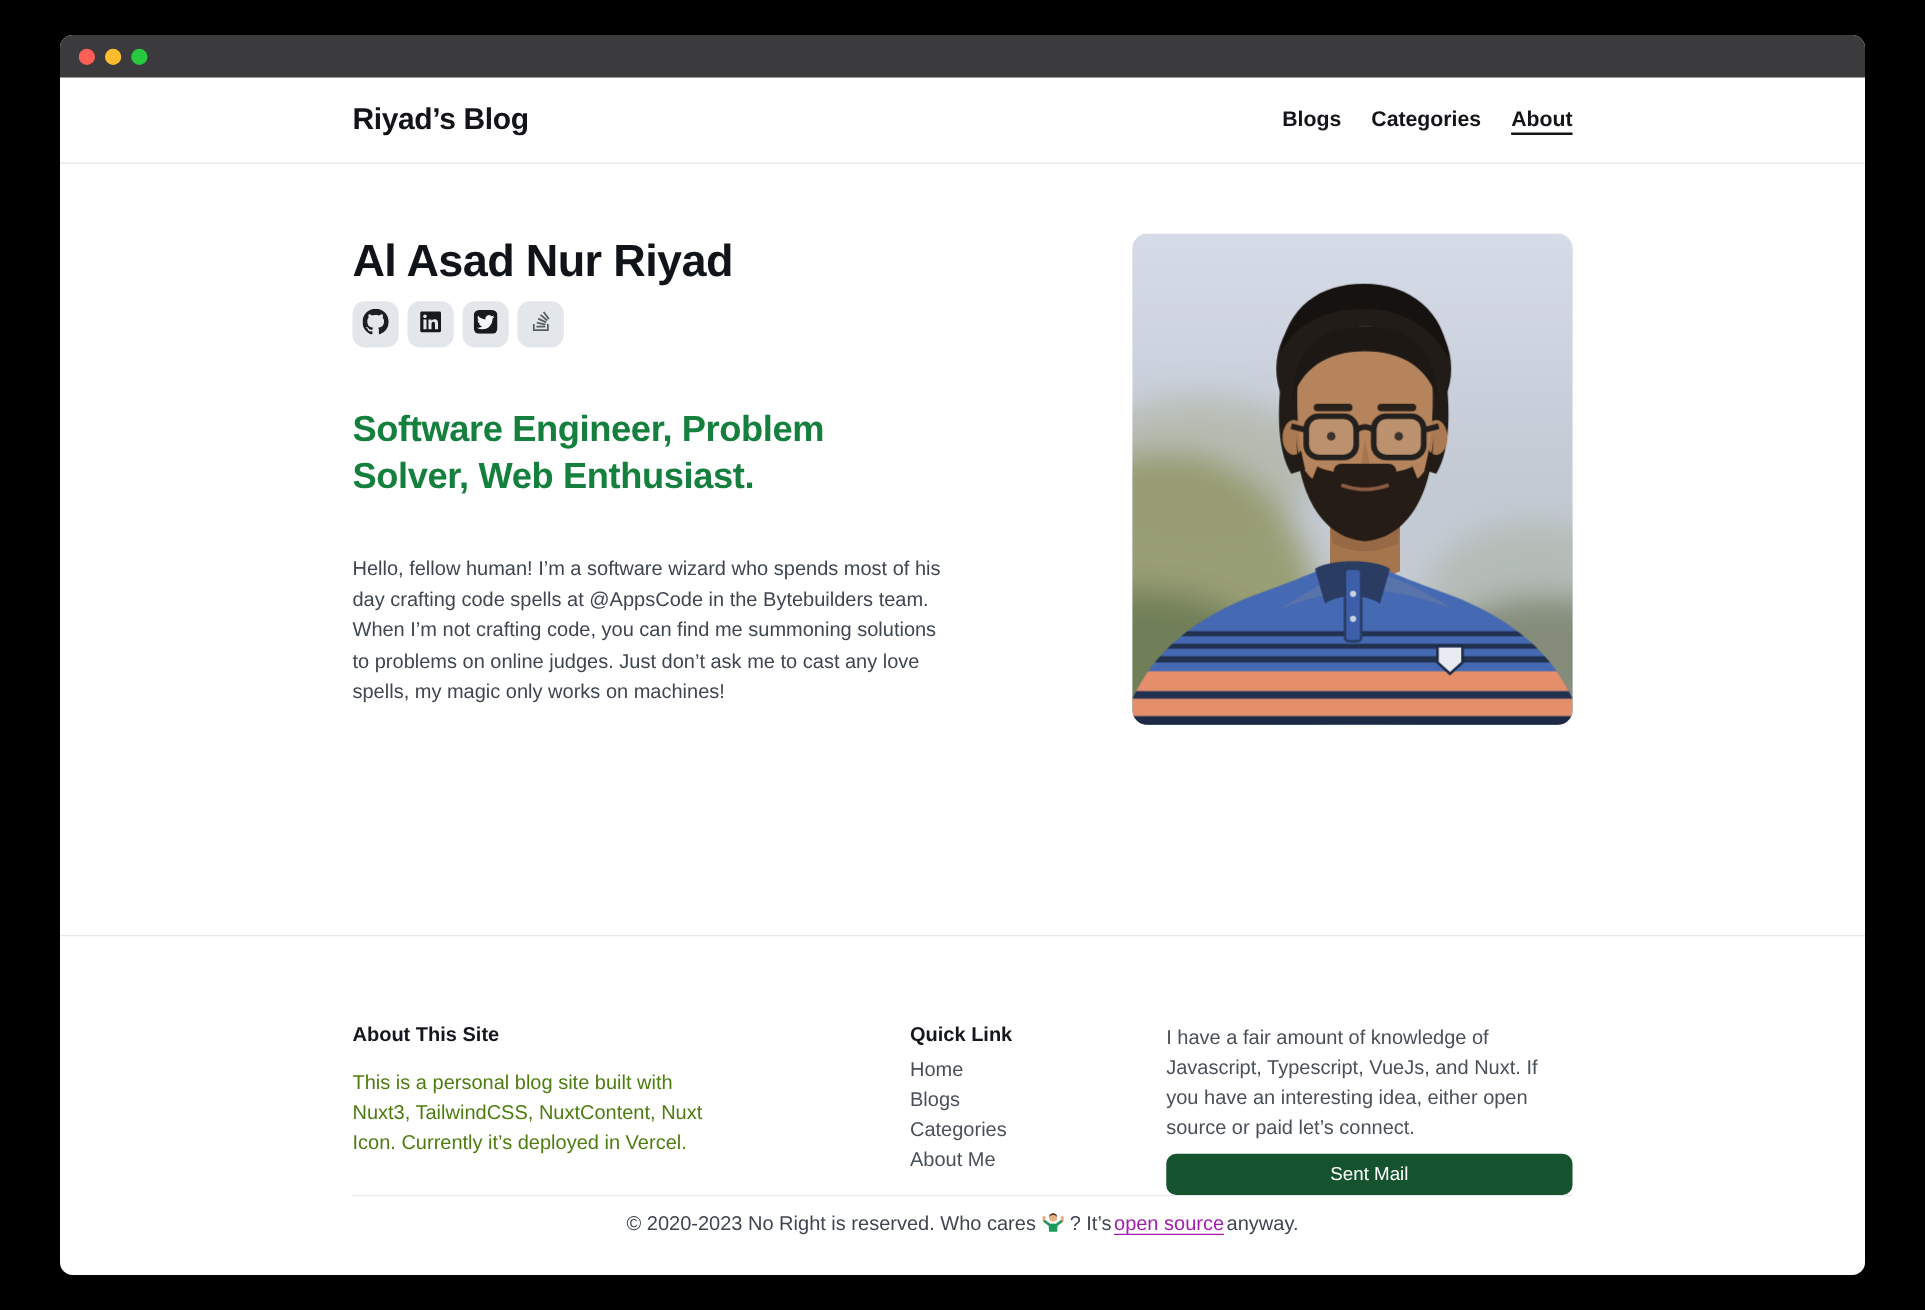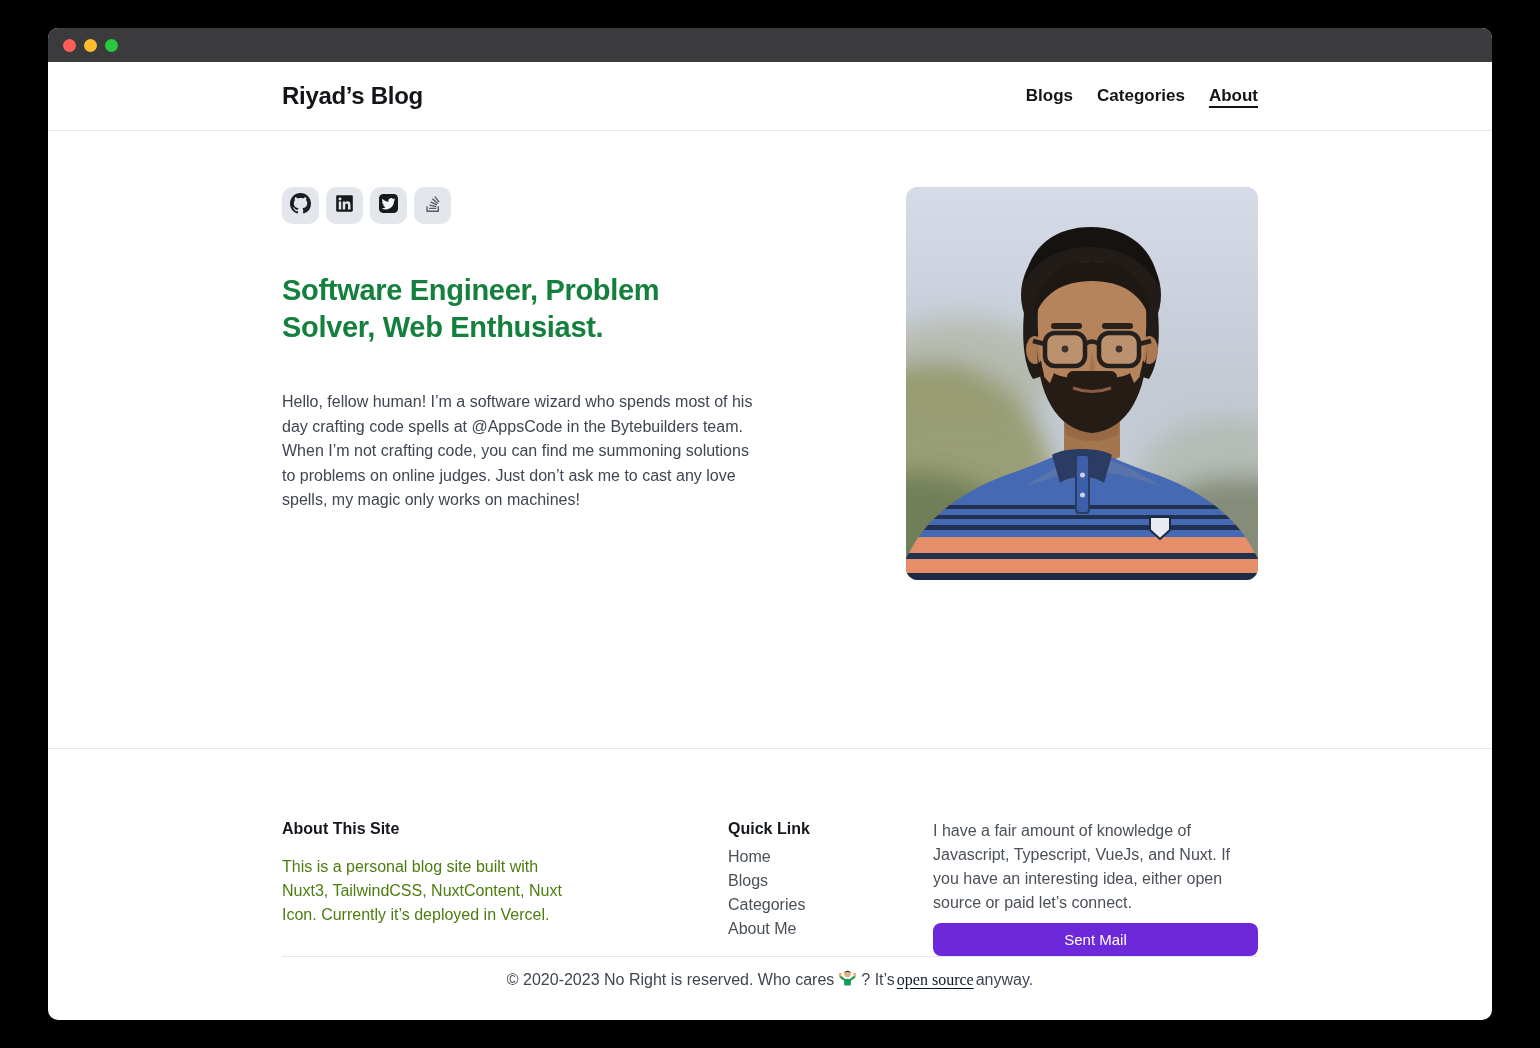--- a/index.html
+++ b/index.html
@@ -31,25 +31,25 @@
   footer{ flex:1; border-top:1px solid #e7e8ea; }
   footer .container{ padding-top:30px; }
   .foot-grid{ display:grid; grid-template-columns:446px 205px 325px;margin-top:40px; }
   .foot-h{ font-size:16px; font-weight:700; color:#14171c; line-height:20px; }
   .about-col .foot-h{ margin-bottom:16px; }
   .about-col p{ width:300px; font-size:16px; line-height:24px; color:#4d7c0f; }
   .links-col .foot-h{ margin-bottom:6px; }
   .links-col a{ display:block; font-size:16px; line-height:24px; color:#4a5058; text-decoration:none; }
   .connect-col .foot-h{ margin-bottom:4px; }
   .connect-col p{ font-size:16px; line-height:24px; color:#4a5058; }
-  .mail-btn{ margin-top:8px; width:100%; height:33px; border:none; border-radius:8px; background:#6d28d9;
+  .mail-btn{ margin-top:8px; width:100%; height:33px; border:none; border-radius:8px; background:#14532d;
              color:#fff; font-size:15px; font-family:"Liberation Sans", sans-serif; cursor:pointer; }
   .copy-wrap{ border-top:1px solid #e7e8ea; padding:11px 0 22px; text-align:center; }
   .copy-wrap p{ font-size:16px; color:#3f4651; display:inline-flex; align-items:center; gap:2px; }
-  .copy-wrap a{ color:#0f172a; text-decoration:underline; text-underline-offset:3px;font-family:Liberation Serif, serif; }
+  .copy-wrap a{ color:#a21caf; text-decoration:underline; text-underline-offset:3px; }
   .emoji-svg{ display:inline-block; vertical-align:-3px; margin:0 2px; }
 </style>
 </head>
 <body>
 
 <div class="window">
 
   <div class="titlebar">
     <span class="dot red"></span>
     <span class="dot yellow"></span>
@@ -63,20 +63,21 @@
         <a href="#">Blogs</a>
         <a href="#">Categories</a>
         <a href="#" class="active">About</a>
       </nav>
     </div>
   </header>
 
   <main class="main">
     <div class="container">
       <div class="hero-left">
+        <h1 class="name">Al Asad Nur Riyad</h1>
 
         <div class="socials">
           <a href="#" class="social-btn">
             <span>
               <svg width="21" height="21" viewBox="0 0 16 16" fill="#1b1f23">
                   <path d="M8 0C3.58 0 0 3.58 0 8c0 3.54 2.29 6.53 5.47 7.59.4.07.55-.17.55-.38 0-.19-.01-.82-.01-1.49-2.01.37-2.53-.49-2.69-.94-.09-.23-.48-.94-.82-1.13-.28-.15-.68-.52-.01-.53.63-.01 1.08.58 1.23.82.72 1.21 1.87.87 2.33.66.07-.52.28-.87.51-1.07-1.78-.2-3.64-.89-3.64-3.95 0-.87.31-1.59.82-2.15-.08-.2-.36-1.02.08-2.12 0 0 .67-.21 2.2.82.64-.18 1.32-.27 2-.27s1.36.09 2 .27c1.53-1.04 2.2-.82 2.2-.82.44 1.1.16 1.92.08 2.12.51.56.82 1.27.82 2.15 0 3.07-1.87 3.75-3.65 3.95.29.25.54.73.54 1.48 0 1.07-.01 1.93-.01 2.2 0 .21.15.46.55.38A8.01 8.01 0 0 0 16 8c0-4.42-3.58-8-8-8z"></path>
                 </svg>
             </span>
           </a>
           <a href="#" class="social-btn">

